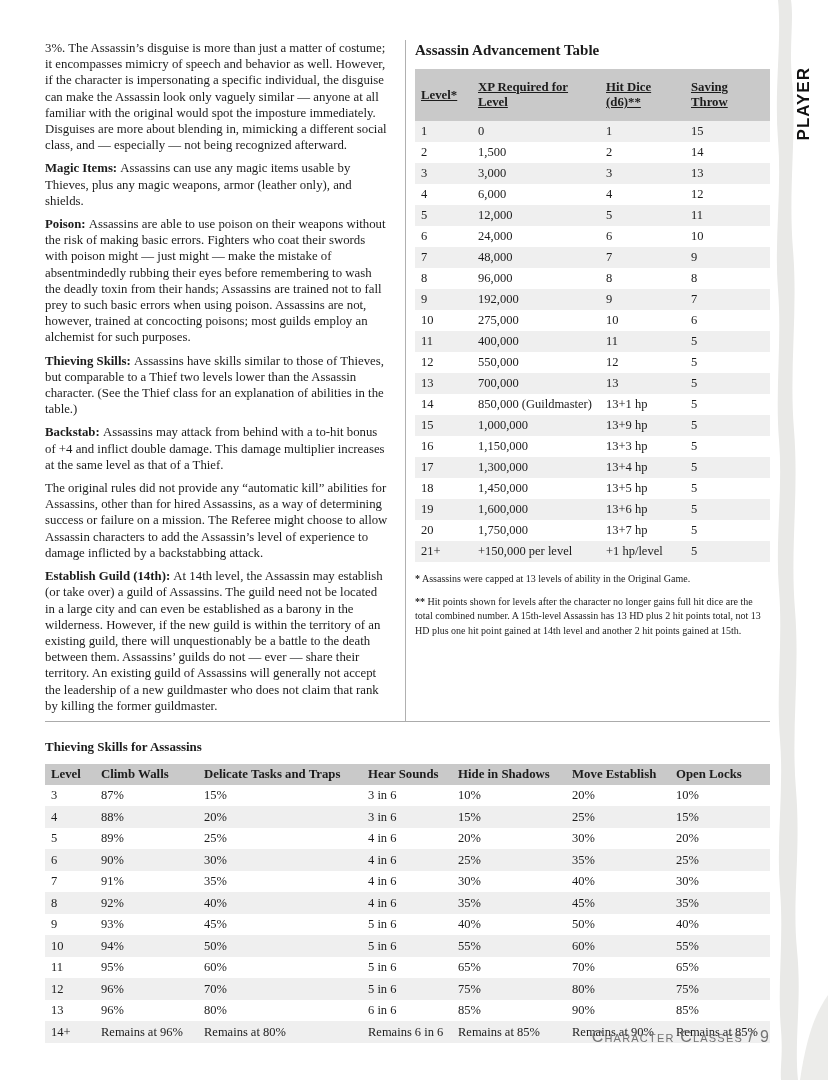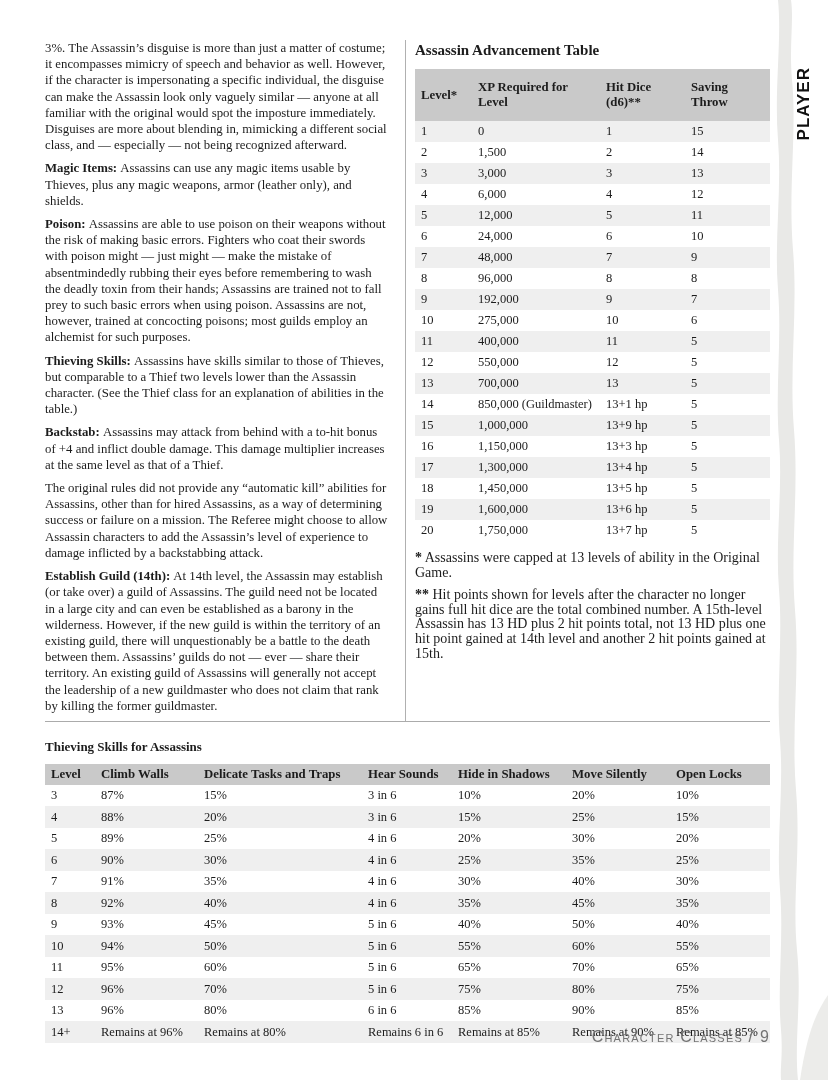--- a/index.html
+++ b/index.html
@@ -27,26 +27,26 @@
   }
   .col-left p { margin-bottom:7px; }
   .col-left b { font-weight:700; }
   .col-right { flex:1; padding-left:9px; }
   .table-title { font-size:15px; font-weight:700; margin:2px 0 10px 0; }
   table { border-collapse:collapse; width:100%; table-layout:fixed; }
   th, td { text-align:left; padding:3px 4px 3px 6px; overflow:hidden; }
   thead th { background:#c9c9c9; font-weight:700; font-size:12.8px; line-height:15px; vertical-align:middle; }
   tbody td { font-size:12.5px; line-height:15px; }
   .adv-table tbody tr { height:21px; }
-  .adv-table thead tr { height:52px; }
+  .adv-table thead tr { height:52px;text-decoration:underline; }
   .adv-table tbody tr:nth-child(odd) { background:#efefef; }
   .skills-table thead tr { height:16px; }
   .skills-table tbody tr { height:21.5px; }
   .skills-table tbody tr:nth-child(even) { background:#efefef; }
-  .footnotes { margin-top:10px; font-size:14px; line-height:14.6px; }
+  .footnotes { margin-top:10px; font-size:10px; line-height:14.6px; }
   .footnotes p { margin-bottom:8px; }
   .footnotes b { font-weight:700; }
   .h-rule { border:none; border-top:1px solid #ababab; height:0; margin:0; }
   .skills-section { margin-top:0; }
   .skills-title { font-size:13px; font-weight:700; margin:17px 0 9px 0; }
   .footer {
     position:absolute; top:1028px; right:58px;
     font-family:"Liberation Sans", sans-serif; font-size:16px;
     font-variant:small-caps; letter-spacing:1.2px; color:#737373;
   }
@@ -208,20 +208,26 @@
               <tr>
                 <td>19</td>
                 <td>1,600,000</td>
                 <td>13+6 hp</td>
                 <td>5</td>
               </tr>
               <tr>
                 <td>20</td>
                 <td>1,750,000</td>
                 <td>13+7 hp</td>
+                <td>5</td>
+              </tr>
+              <tr>
+                <td>21+</td>
+                <td>+150,000 per level</td>
+                <td>+1 hp/level</td>
                 <td>5</td>
               </tr>
             </tbody>
         </table>
         <div class="footnotes">
             <p><b>*</b> Assassins were capped at 13 levels of ability in the Original Game.</p>
             <p><b>**</b> Hit points shown for levels after the character no longer gains full hit dice are the total combined number. A 15th-level Assassin has 13 HD plus 2 hit points total, not 13 HD plus one hit point gained at 14th level and another 2 hit points gained at 15th.</p>
           </div>
       </div>
 
@@ -241,21 +247,21 @@
             <col style="width:104px">
             <col style="width:100px">
         </colgroup>
         <thead>
           <tr>
               <th>Level</th>
               <th>Climb Walls</th>
               <th>Delicate Tasks and Traps</th>
               <th>Hear Sounds</th>
               <th>Hide in Shadows</th>
-              <th>Move Silently</th>
+              <th>Move Establish</th>
               <th>Open Locks</th>
             </tr>
         </thead>
         <tbody>
             <tr>
               <td>3</td>
               <td>87%</td>
               <td>15%</td>
               <td>3 in 6</td>
               <td>10%</td>

